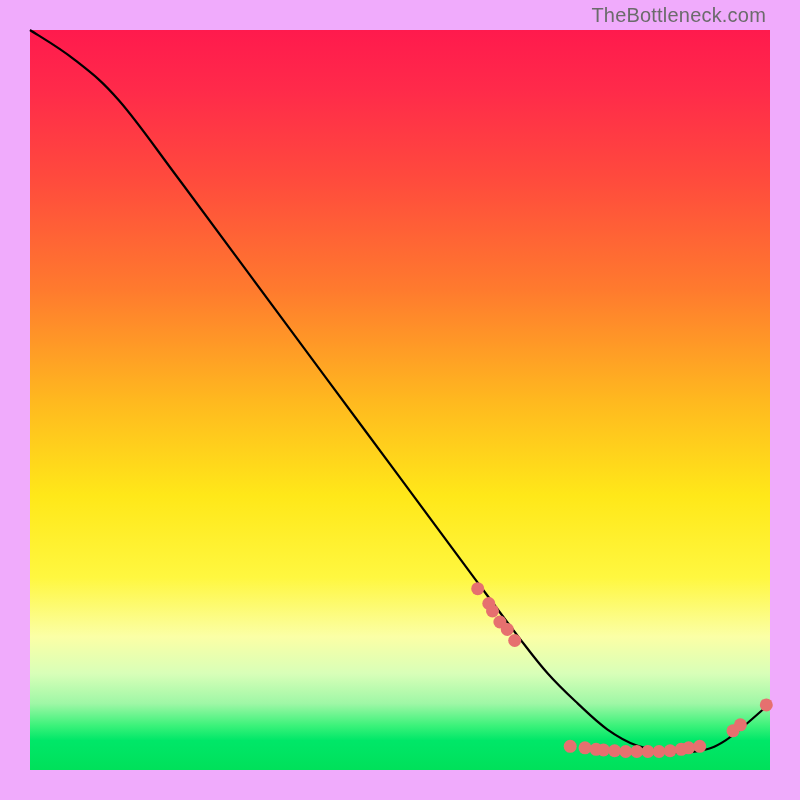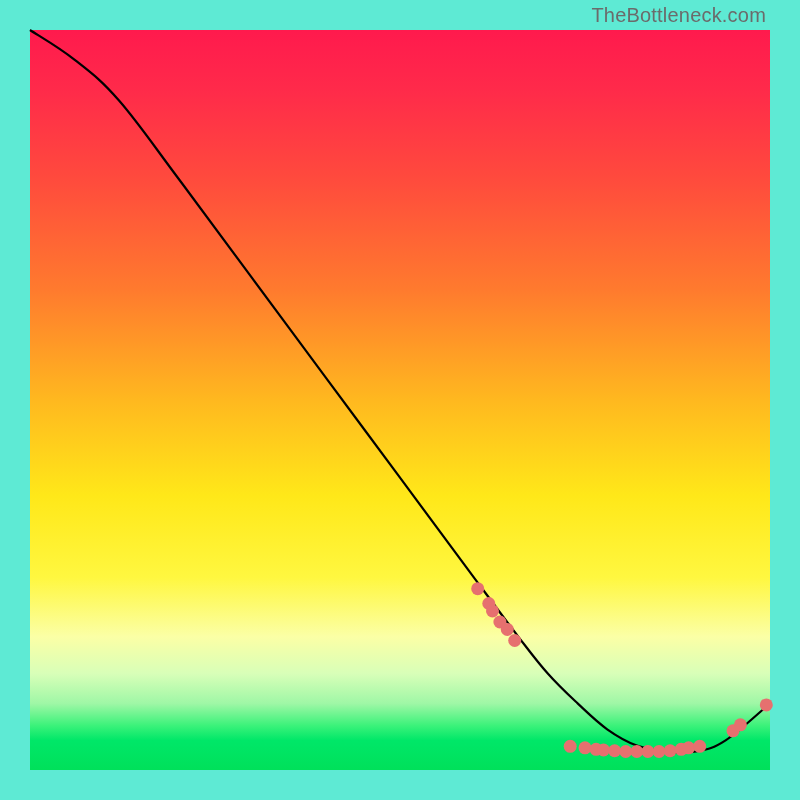--- a/index.html
+++ b/index.html
@@ -8,21 +8,21 @@
     width: 800px;
     height: 800px;
     background: #000;
     overflow: hidden;
     font-family: Arial, Helvetica, sans-serif;
   }
   .frame {
     position: relative;
     width: 800px;
     height: 800px;
-    background: #5eead4;
+    background: #f0abfc;
   }
   .plot {
     position: absolute;
     left: 30px;
     top: 30px;
     width: 740px;
     height: 740px;
     
     background:
       linear-gradient(to bottom,

